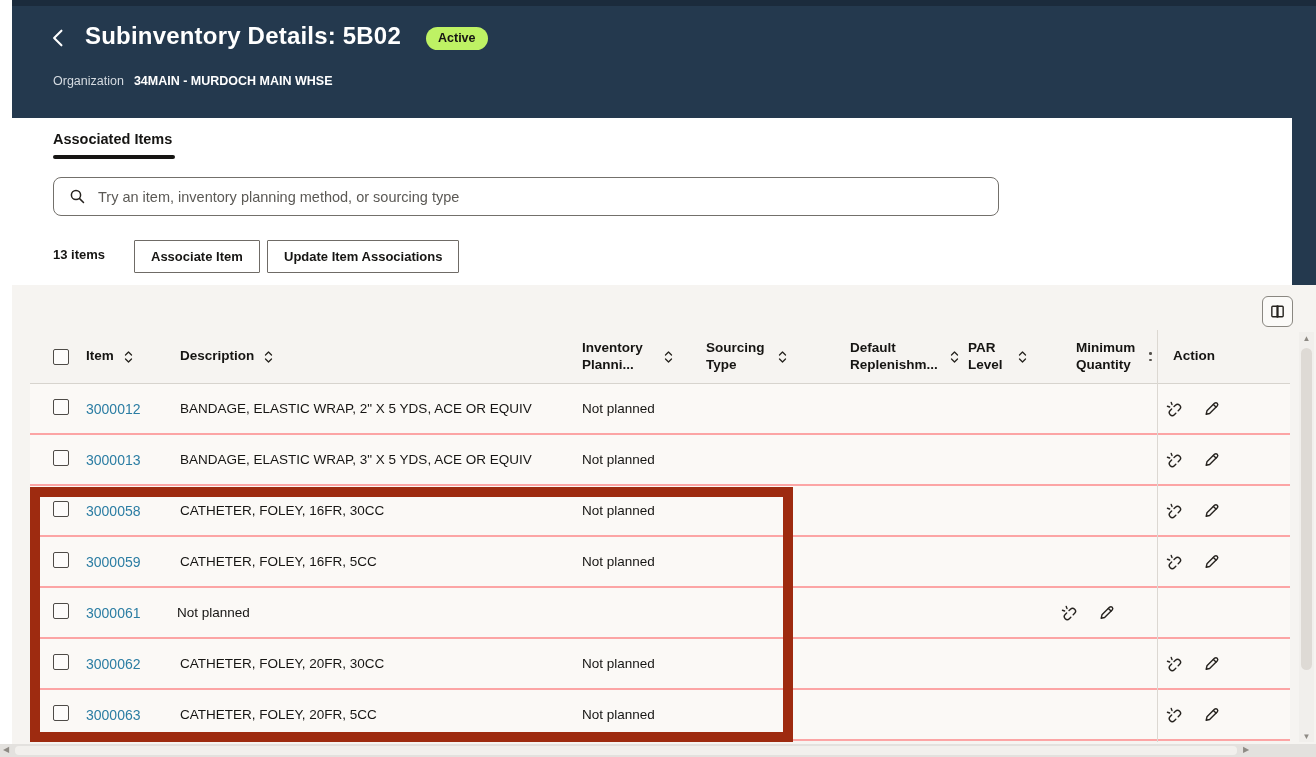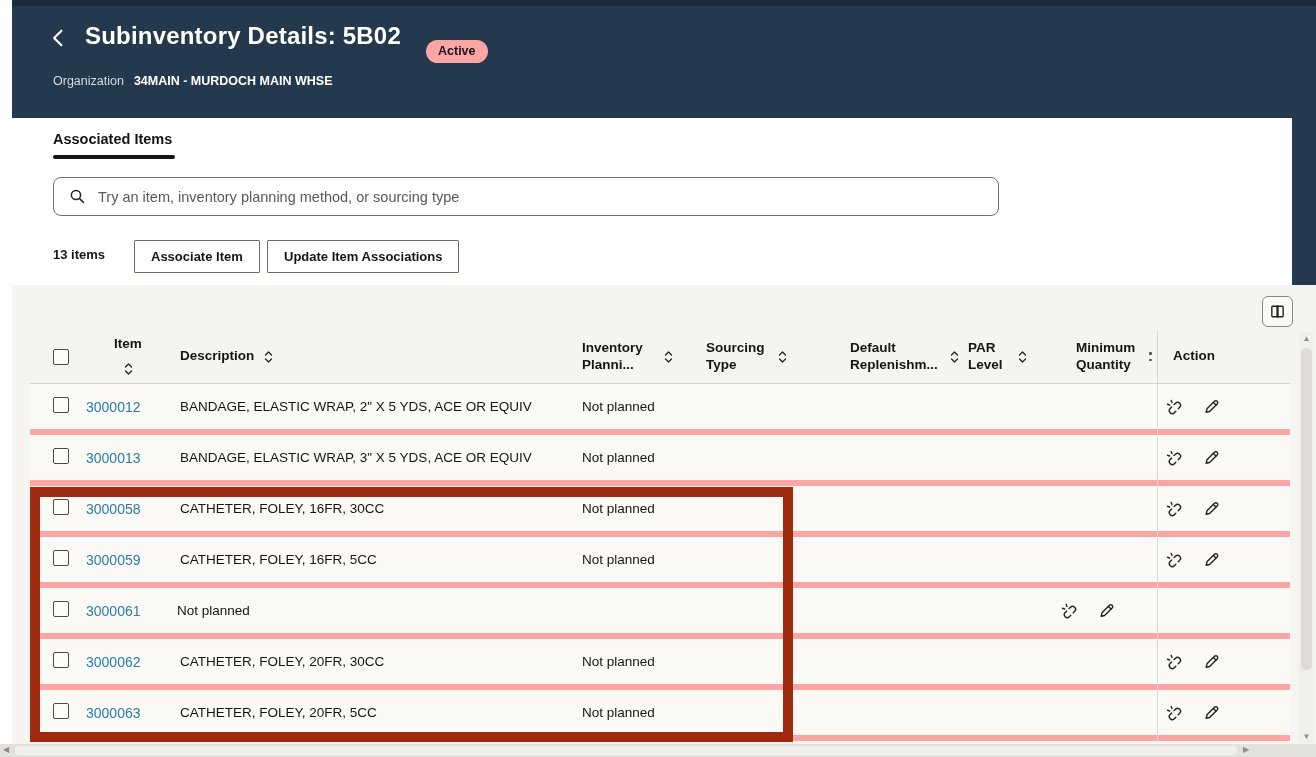--- a/index.html
+++ b/index.html
@@ -5,21 +5,21 @@
   * { box-sizing: border-box; margin: 0; padding: 0; }
   body { background: #fff; font-family: "Liberation Sans", "DejaVu Sans", sans-serif; color: #161513; }
   #page { position: relative; width: 1316px; height: 757px; background: #ffffff; overflow: hidden; }
 
   
   .navy-bg { position: absolute; left: 12px; top: 0; width: 1304px; height: 285px; background: #24394E; }
   .navy-top-strip { position: absolute; left: 12px; top: 0; width: 1304px; height: 6px; background: #1B2B3C; }
 
   .back-btn { position: absolute; left: 48px; top: 27px; width: 22px; height: 22px; cursor: pointer; }
   .page-title { position: absolute; left: 85px; top: 22px; font-size: 24px; font-weight: bold; color: #ffffff; letter-spacing: 0.2px; }
-  .status-badge { position: absolute; left: 426px; top: 40px; background: #fca5a5; color: #161513; font-size: 12.5px; font-weight: bold; padding: 4px 12px 5px; border-radius: 13px; }
+  .status-badge { position: absolute; left: 426px; top: 27px; background: #bef264; color: #161513; font-size: 12.5px; font-weight: bold; padding: 4px 12px 5px; border-radius: 13px; }
   .org-row { position: absolute; left: 53px; top: 74px; font-size: 12.5px; }
   .org-label { color: #D5DBE1; margin-right: 10px; }
   .org-value { color: #ffffff; font-weight: bold; }
 
   
   .content-white { position: absolute; left: 12px; top: 118px; width: 1280px; height: 167px; background: #ffffff; }
 
   .tab { position: absolute; left: 53px; top: 131px; font-size: 14.5px; font-weight: bold; color: #161513; cursor: pointer; }
   .tab-underline { position: absolute; left: 53px; top: 155px; width: 122px; height: 4px; background: #161513; border-radius: 2px; }
 
@@ -34,24 +34,24 @@
   .btn-update { left: 267px; }
 
   
   .table-zone { position: absolute; left: 12px; top: 285px; width: 1304px; height: 459px; background: #F6F4F1; }
   .columns-btn { position: absolute; left: 1262px; top: 296px; width: 31px; height: 31px; background: #FBFAF8; border: 1px solid #8A8781; border-radius: 6px; display: flex; align-items: center; justify-content: center; cursor: pointer; }
 
   .table { position: absolute; left: 30px; top: 330px; width: 1260px; }
   .thead, .trow { display: grid; grid-template-columns: 46px 94px 405px 123px 144px 118px 92px 105px 133px; align-items: center; }
   .thead { height: 54px; border-bottom: 1px solid #D7D4CE; font-size: 13.5px; font-weight: bold; }
   .hcell { display: flex; align-items: center; gap: 9px; line-height: 1.25; }
-  .trow { height: 51px; background: #FBF9F6; border-bottom: 6px solid #fca5a5; font-size: 13.5px; }
+  .trow { height: 51px; background: #FBF9F6; border-bottom: 2px solid #fca5a5; font-size: 13.5px; }
 
   .c-check { padding-left: 23px; }
-  .c-item { padding-left: 10px; flex-direction: column; }
+  .c-item { padding-left: 10px; }
   .c-desc { padding-left: 10px; }
   .c-invplan { padding-left: 7px; }
   .c-defrep { padding-left: 8px; }
   .c-sourcing { padding-left: 8px; }
   .c-par { padding-left: 8px; }
   .c-minqty { padding-left: 24px; }
   .c-action { padding-left: 16px; }
 
   .checkbox { display: inline-block; width: 16px; height: 16px; background: #FDFCFB; border: 1.5px solid #4E4B47; border-radius: 2px; cursor: pointer; }
   .item-link { color: #2B7DA3; font-size: 14px; cursor: pointer; }

